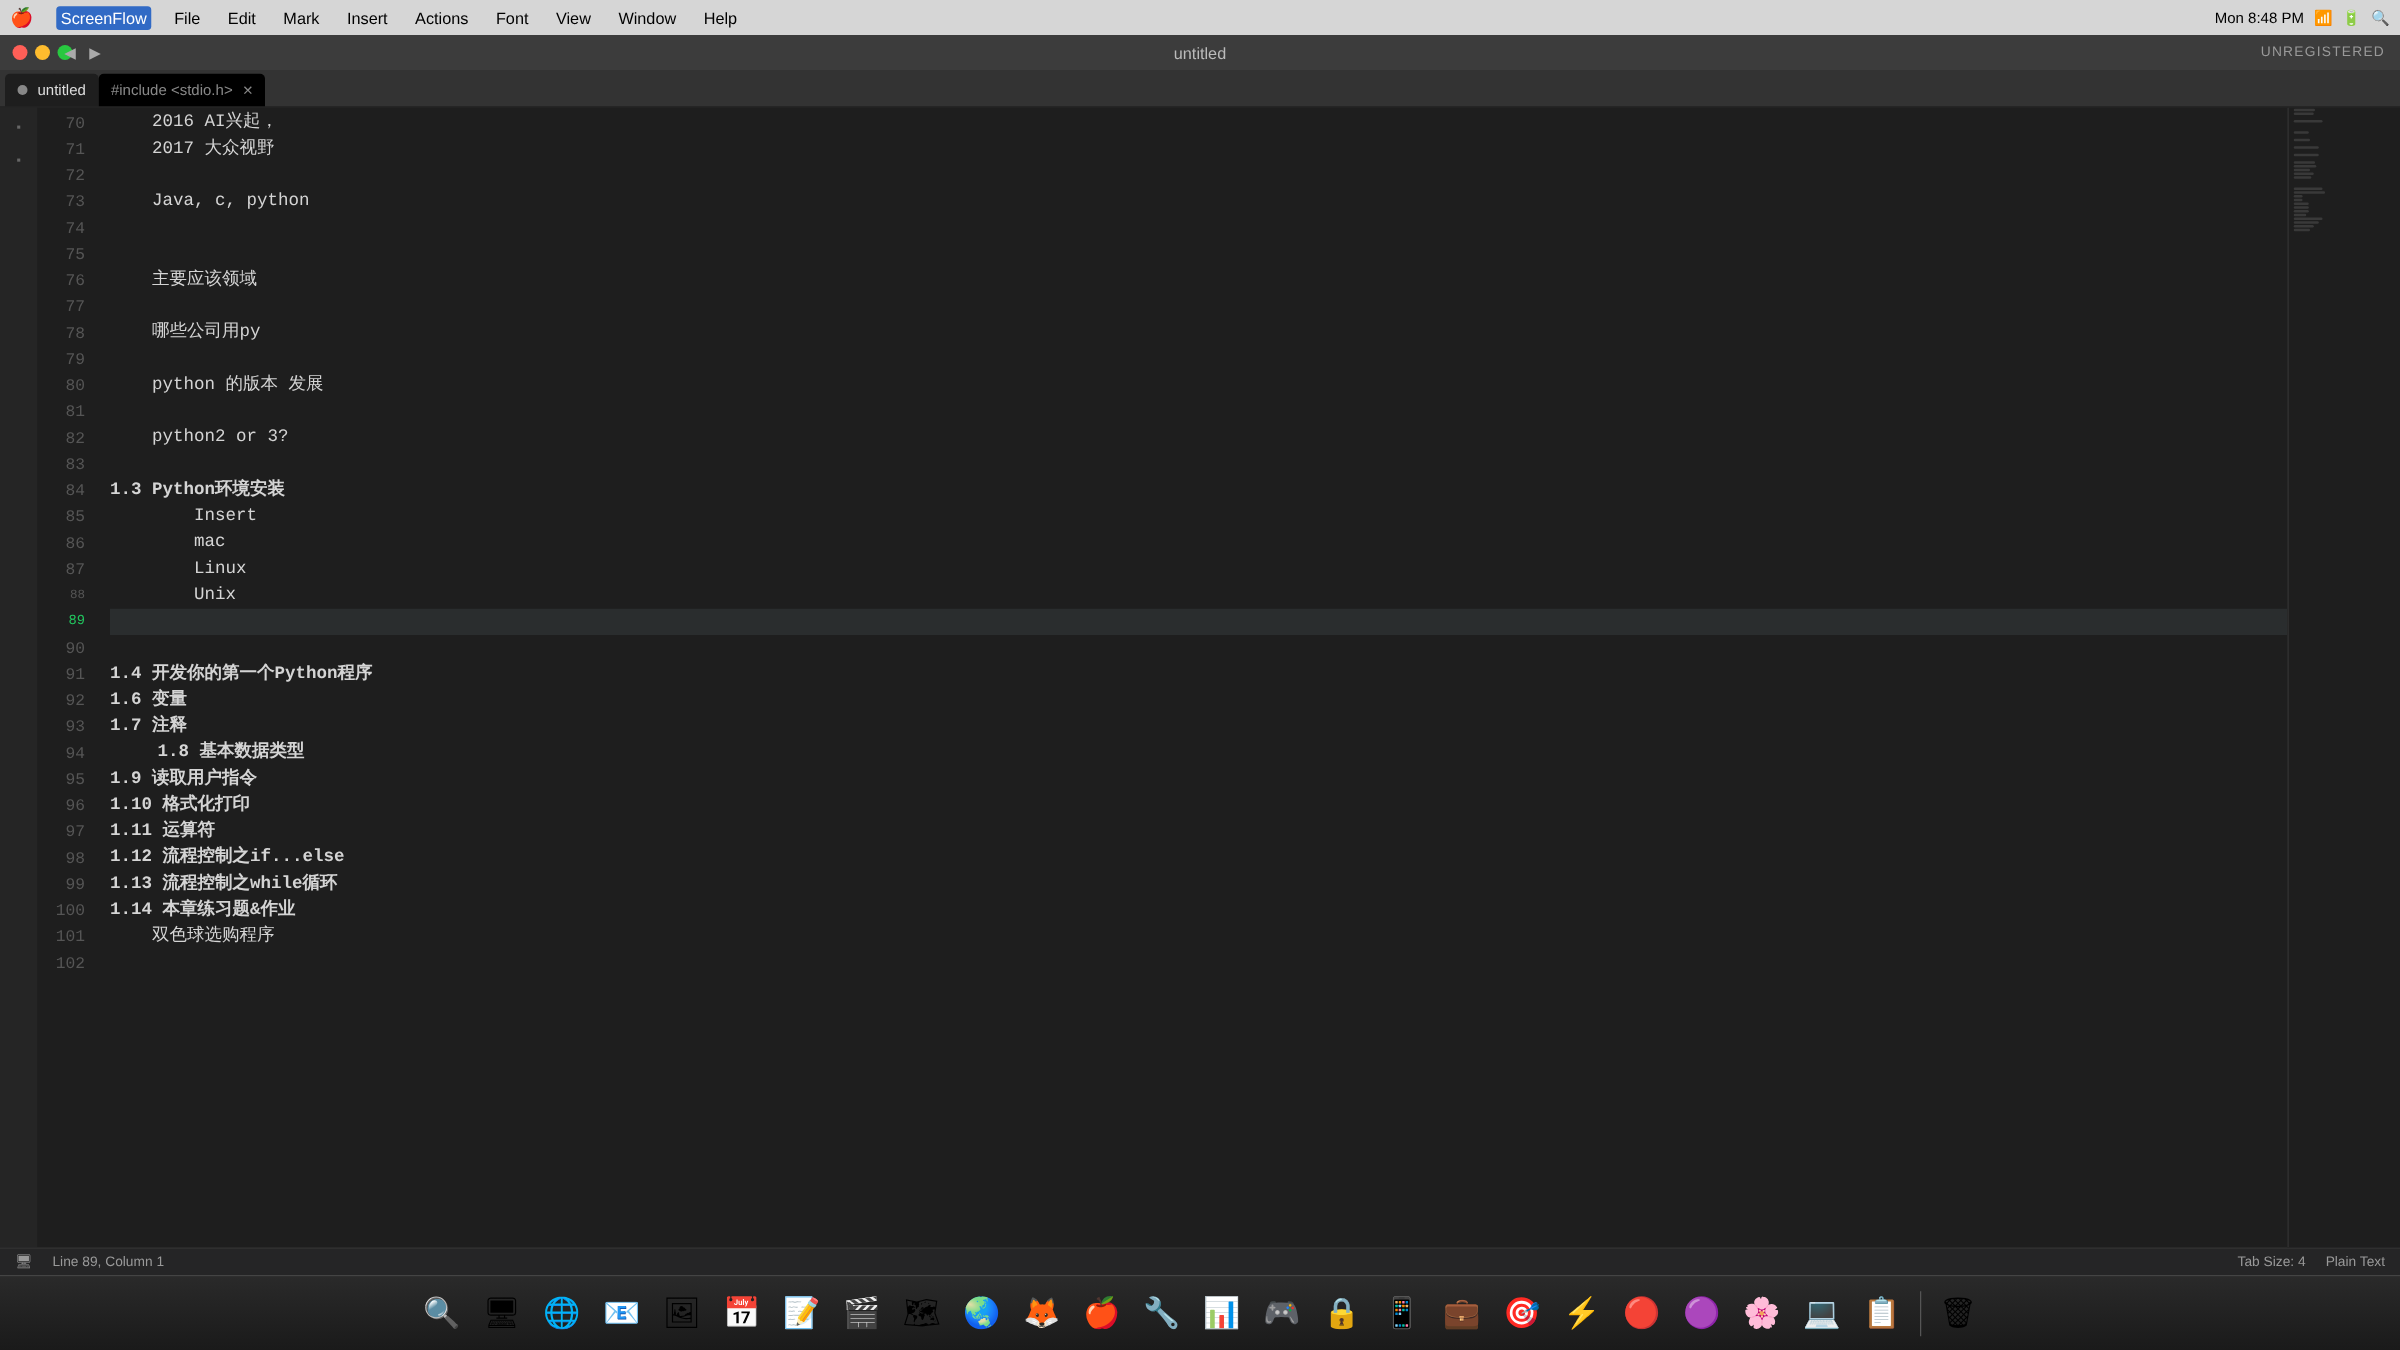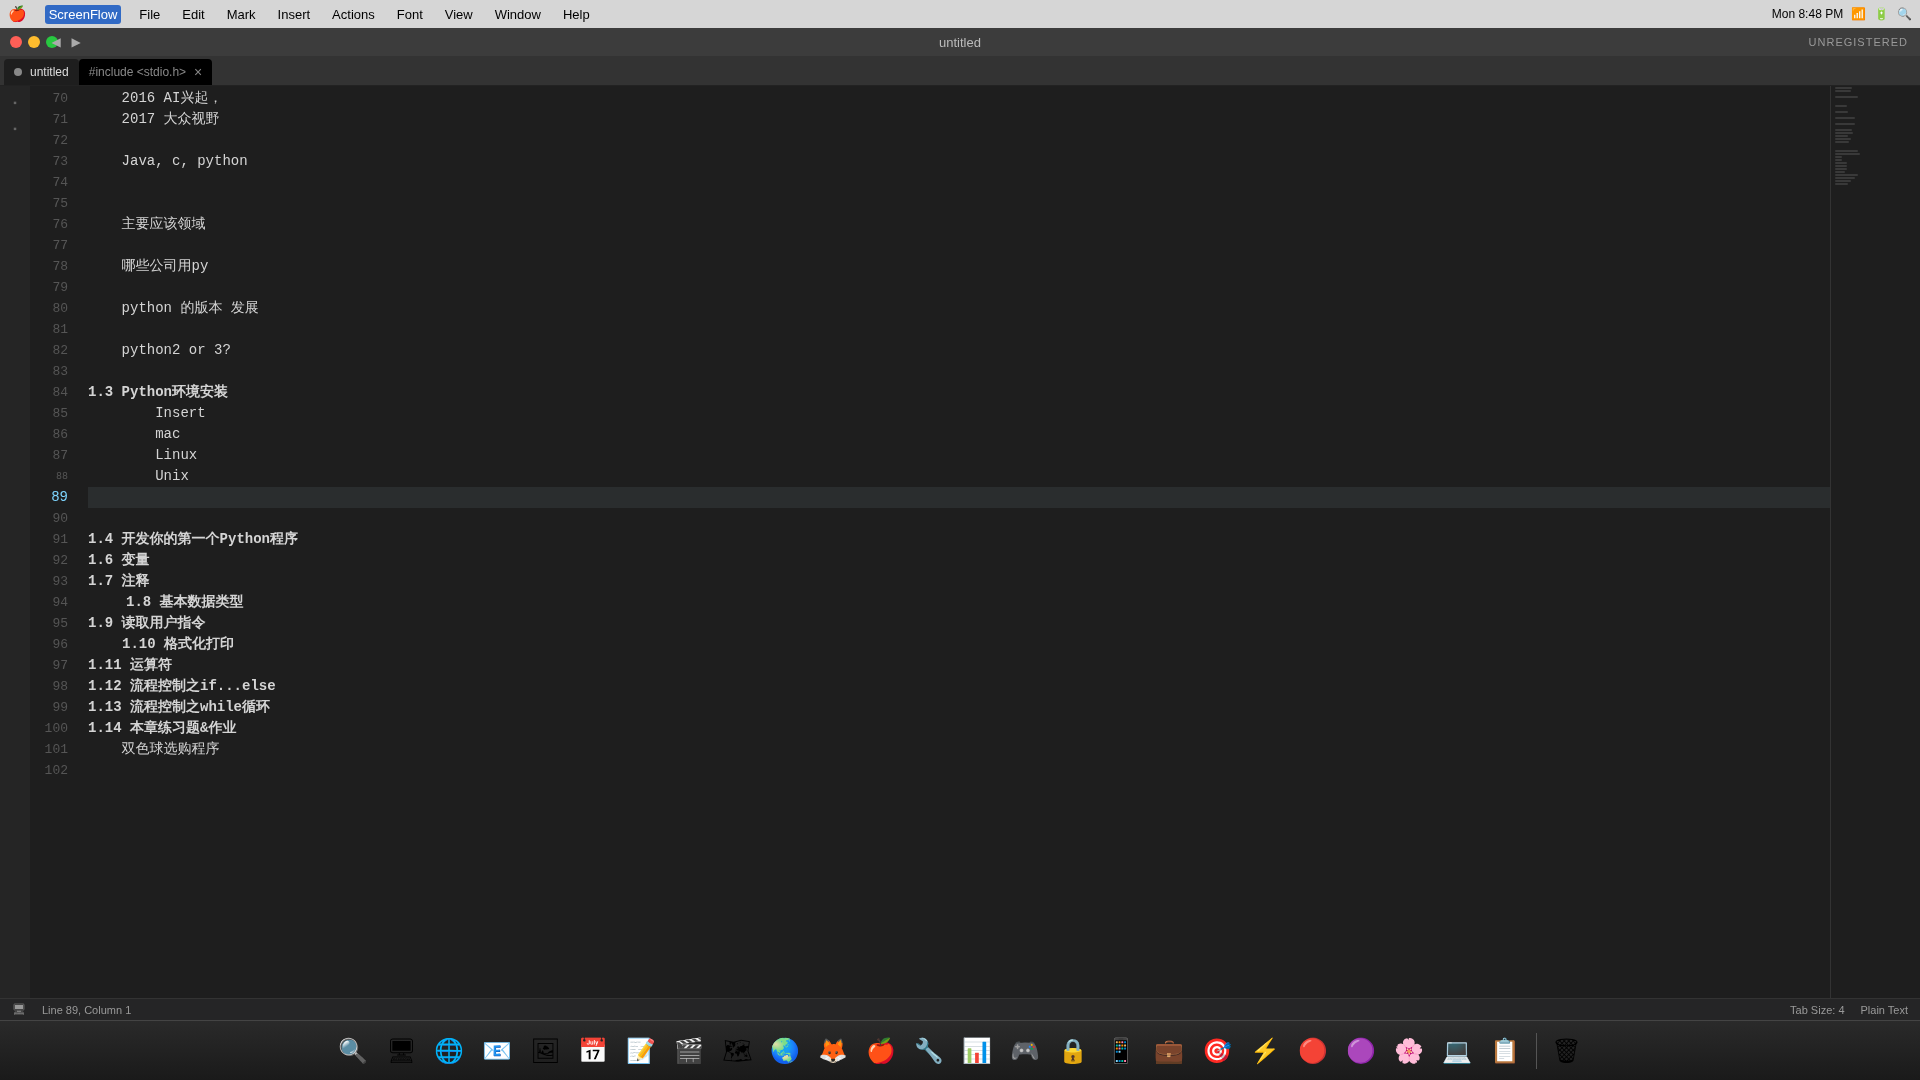--- a/index.html
+++ b/index.html
@@ -379,21 +379,21 @@
           <div style="height: 21px; line-height: 21px; font-size: 13px;">79</div>
           <div style="height: 21px; line-height: 21px; font-size: 13px;">80</div>
           <div style="height: 21px; line-height: 21px; font-size: 13px;">81</div>
           <div style="height: 21px; line-height: 21px; font-size: 13px;">82</div>
           <div style="height: 21px; line-height: 21px; font-size: 13px;">83</div>
           <div style="height: 21px; line-height: 21px; font-size: 13px;">84</div>
           <div style="height: 21px; line-height: 21px; font-size: 13px;">85</div>
           <div style="height: 21px; line-height: 21px; font-size: 13px;">86</div>
           <div style="height: 21px; line-height: 21px; font-size: 13px;">87</div>
           <div style="height: 21px; line-height: 21px; font-size: 10px;">88</div>
-          <div style="height: 21px; line-height: 21px; font-size: 14px; color: #7dd3fc;">89</div>
+          <div style="height: 21px; line-height: 21px; font-size: 11px; color: #22c55e;">89</div>
           <div style="height: 21px; line-height: 21px; font-size: 13px;">90</div>
           <div style="height: 21px; line-height: 21px; font-size: 13px;">91</div>
           <div style="height: 21px; line-height: 21px; font-size: 13px;">92</div>
           <div style="height: 21px; line-height: 21px; font-size: 13px;">93</div>
           <div style="height: 21px; line-height: 21px; font-size: 13px;">94</div>
           <div style="height: 21px; line-height: 21px; font-size: 13px;">95</div>
           <div style="height: 21px; line-height: 21px; font-size: 13px;">96</div>
           <div style="height: 21px; line-height: 21px; font-size: 13px;">97</div>
           <div style="height: 21px; line-height: 21px; font-size: 13px;">98</div>
           <div style="height: 21px; line-height: 21px; font-size: 13px;">99</div>
@@ -421,21 +421,21 @@
           <div class="code-line">        mac</div>
           <div class="code-line">        Linux</div>
           <div class="code-line">        Unix</div>
           <div class="code-line current-line"></div>
           <div class="code-line"></div>
           <div class="code-line" style="font-weight: bold;">1.4 开发你的第一个Python程序</div>
           <div class="code-line" style="font-weight: bold;">1.6 变量</div>
           <div class="code-line" style="font-weight: bold;">1.7 注释</div>
           <div class="code-line" style="font-weight: bold; margin-left: 38px;">1.8 基本数据类型</div>
           <div class="code-line" style="font-weight: bold;">1.9 读取用户指令</div>
-          <div class="code-line" style="font-weight: bold; margin-left: 34px;">1.10 格式化打印</div>
+          <div class="code-line" style="font-weight: bold;">1.10 格式化打印</div>
           <div class="code-line" style="font-weight: bold;">1.11 运算符</div>
           <div class="code-line" style="font-weight: bold;">1.12 流程控制之if...else</div>
           <div class="code-line" style="font-weight: bold;">1.13 流程控制之while循环</div>
           <div class="code-line" style="font-weight: bold;">1.14 本章练习题&amp;作业</div>
           <div class="code-line">    双色球选购程序</div>
         </div>
     </div>
 
     <div class="minimap">
       <div class="minimap-content" id="minimap-lines">

